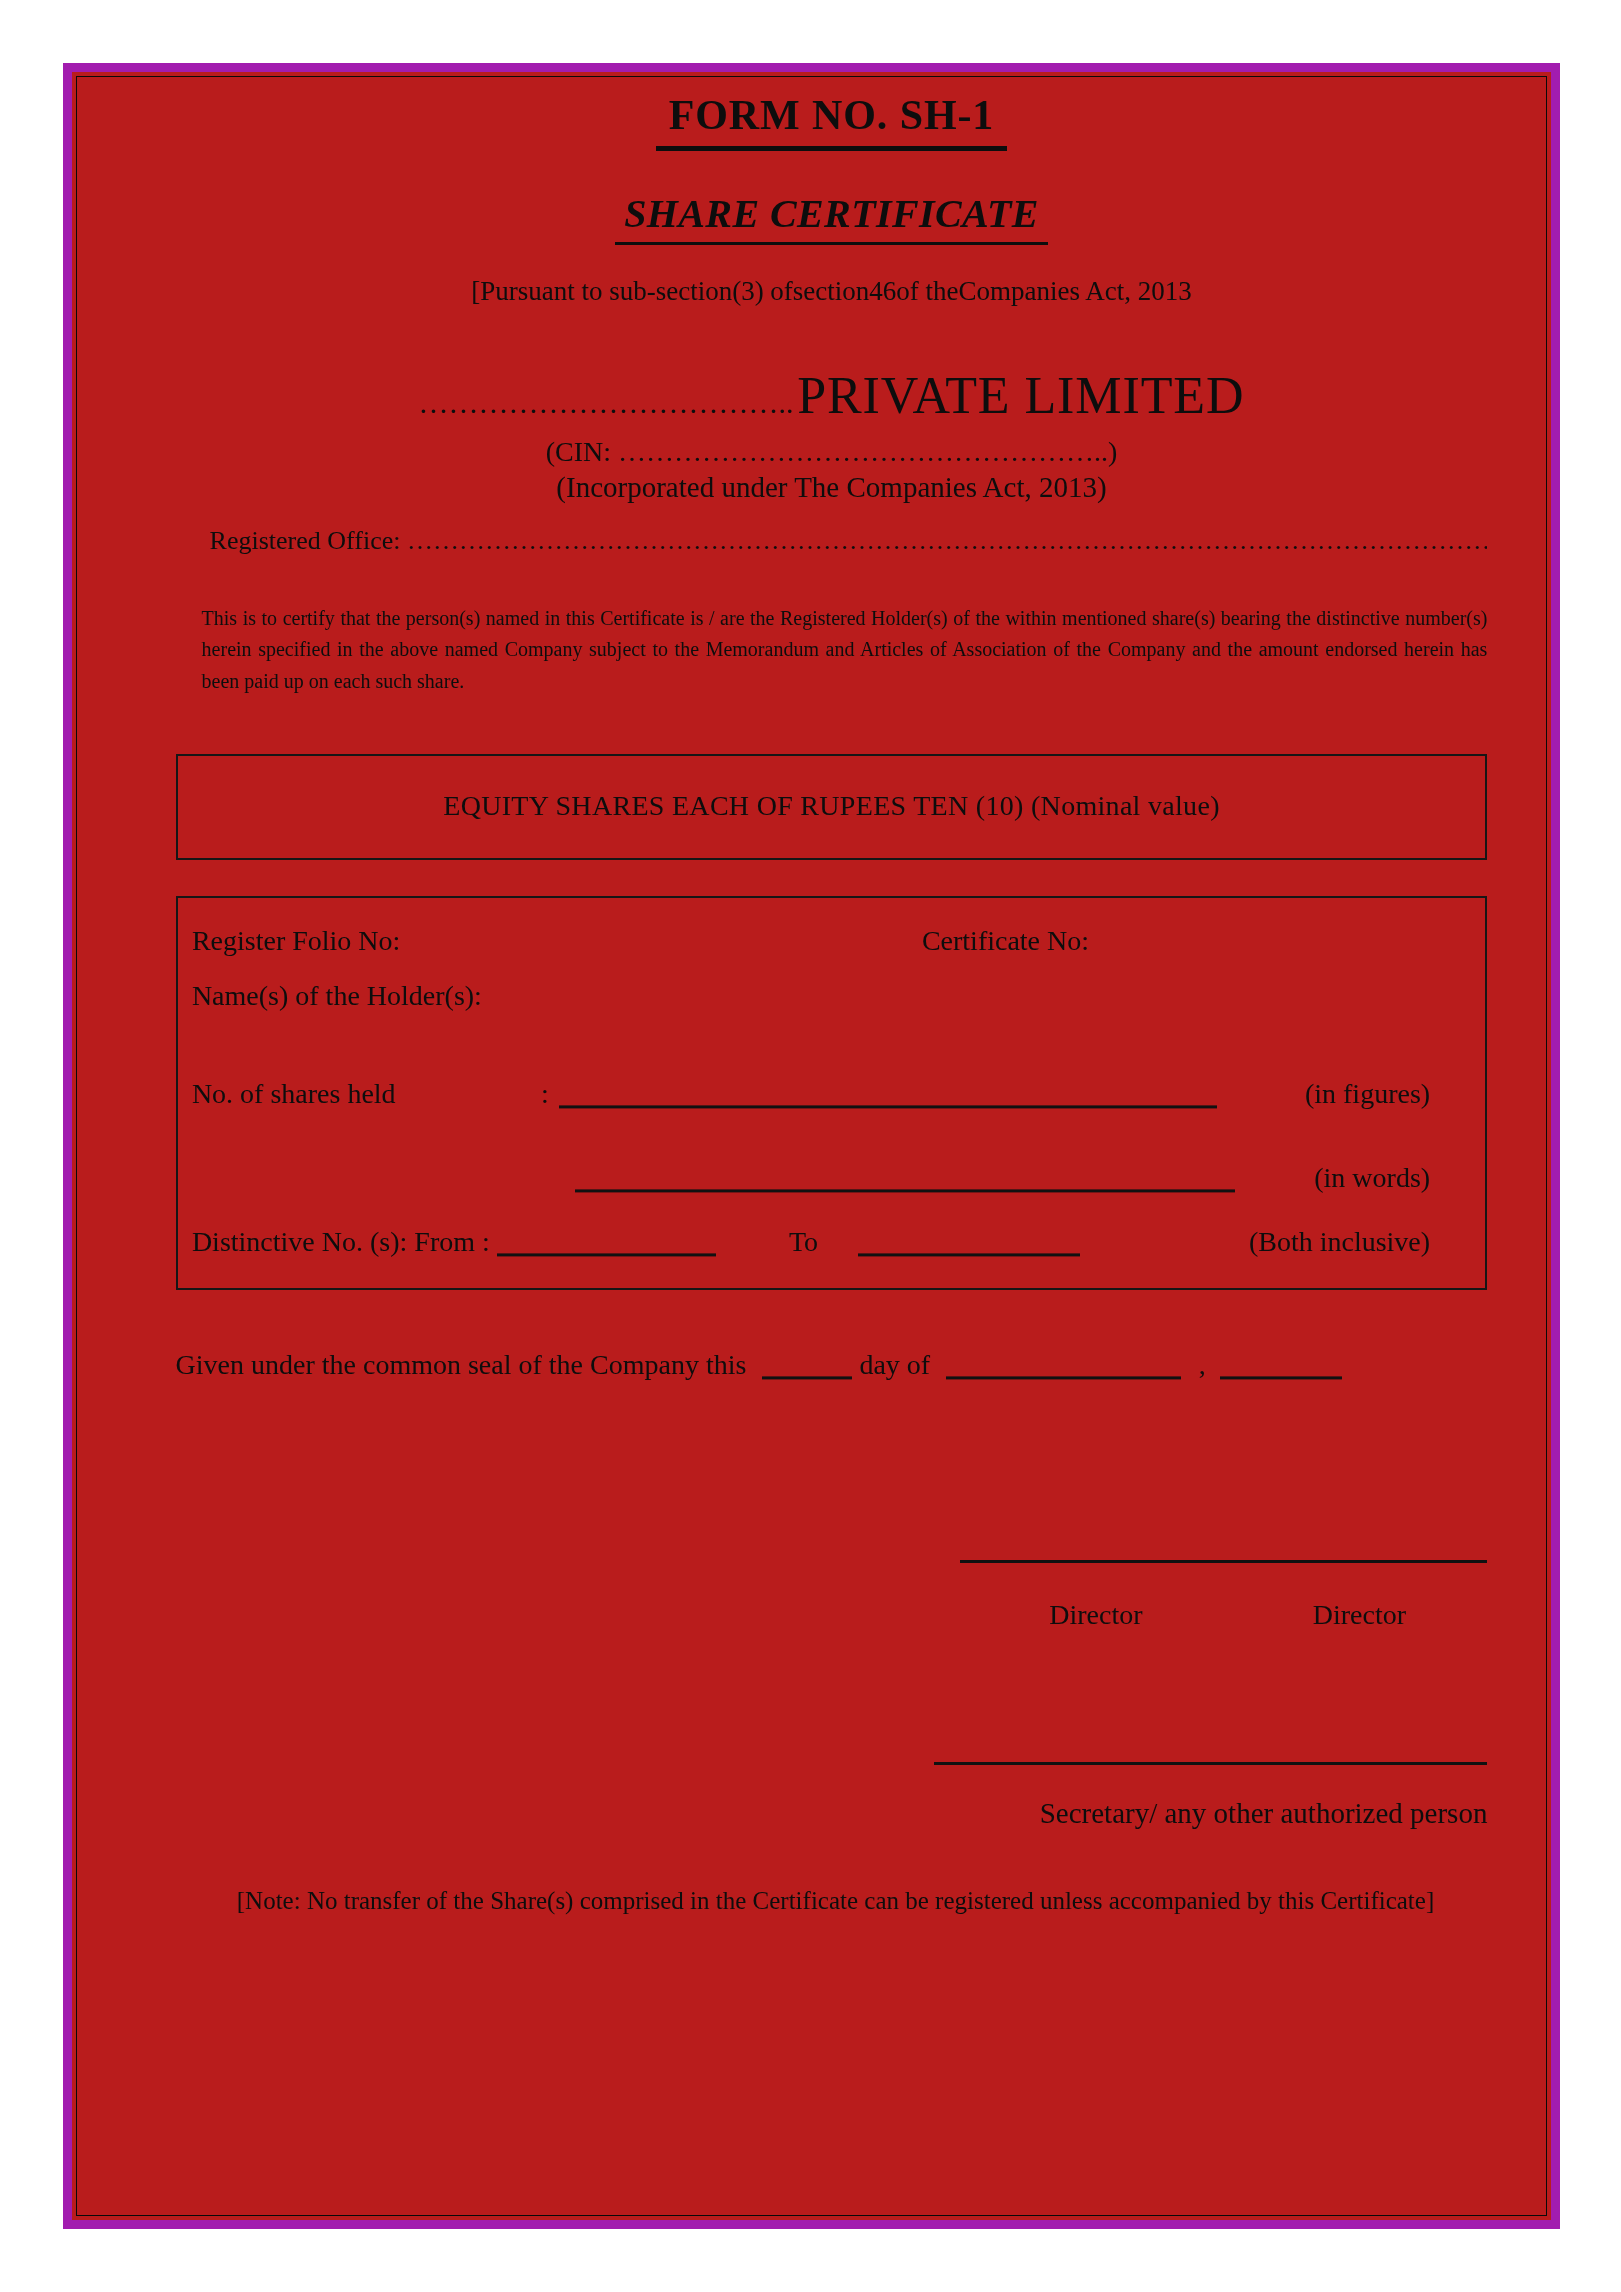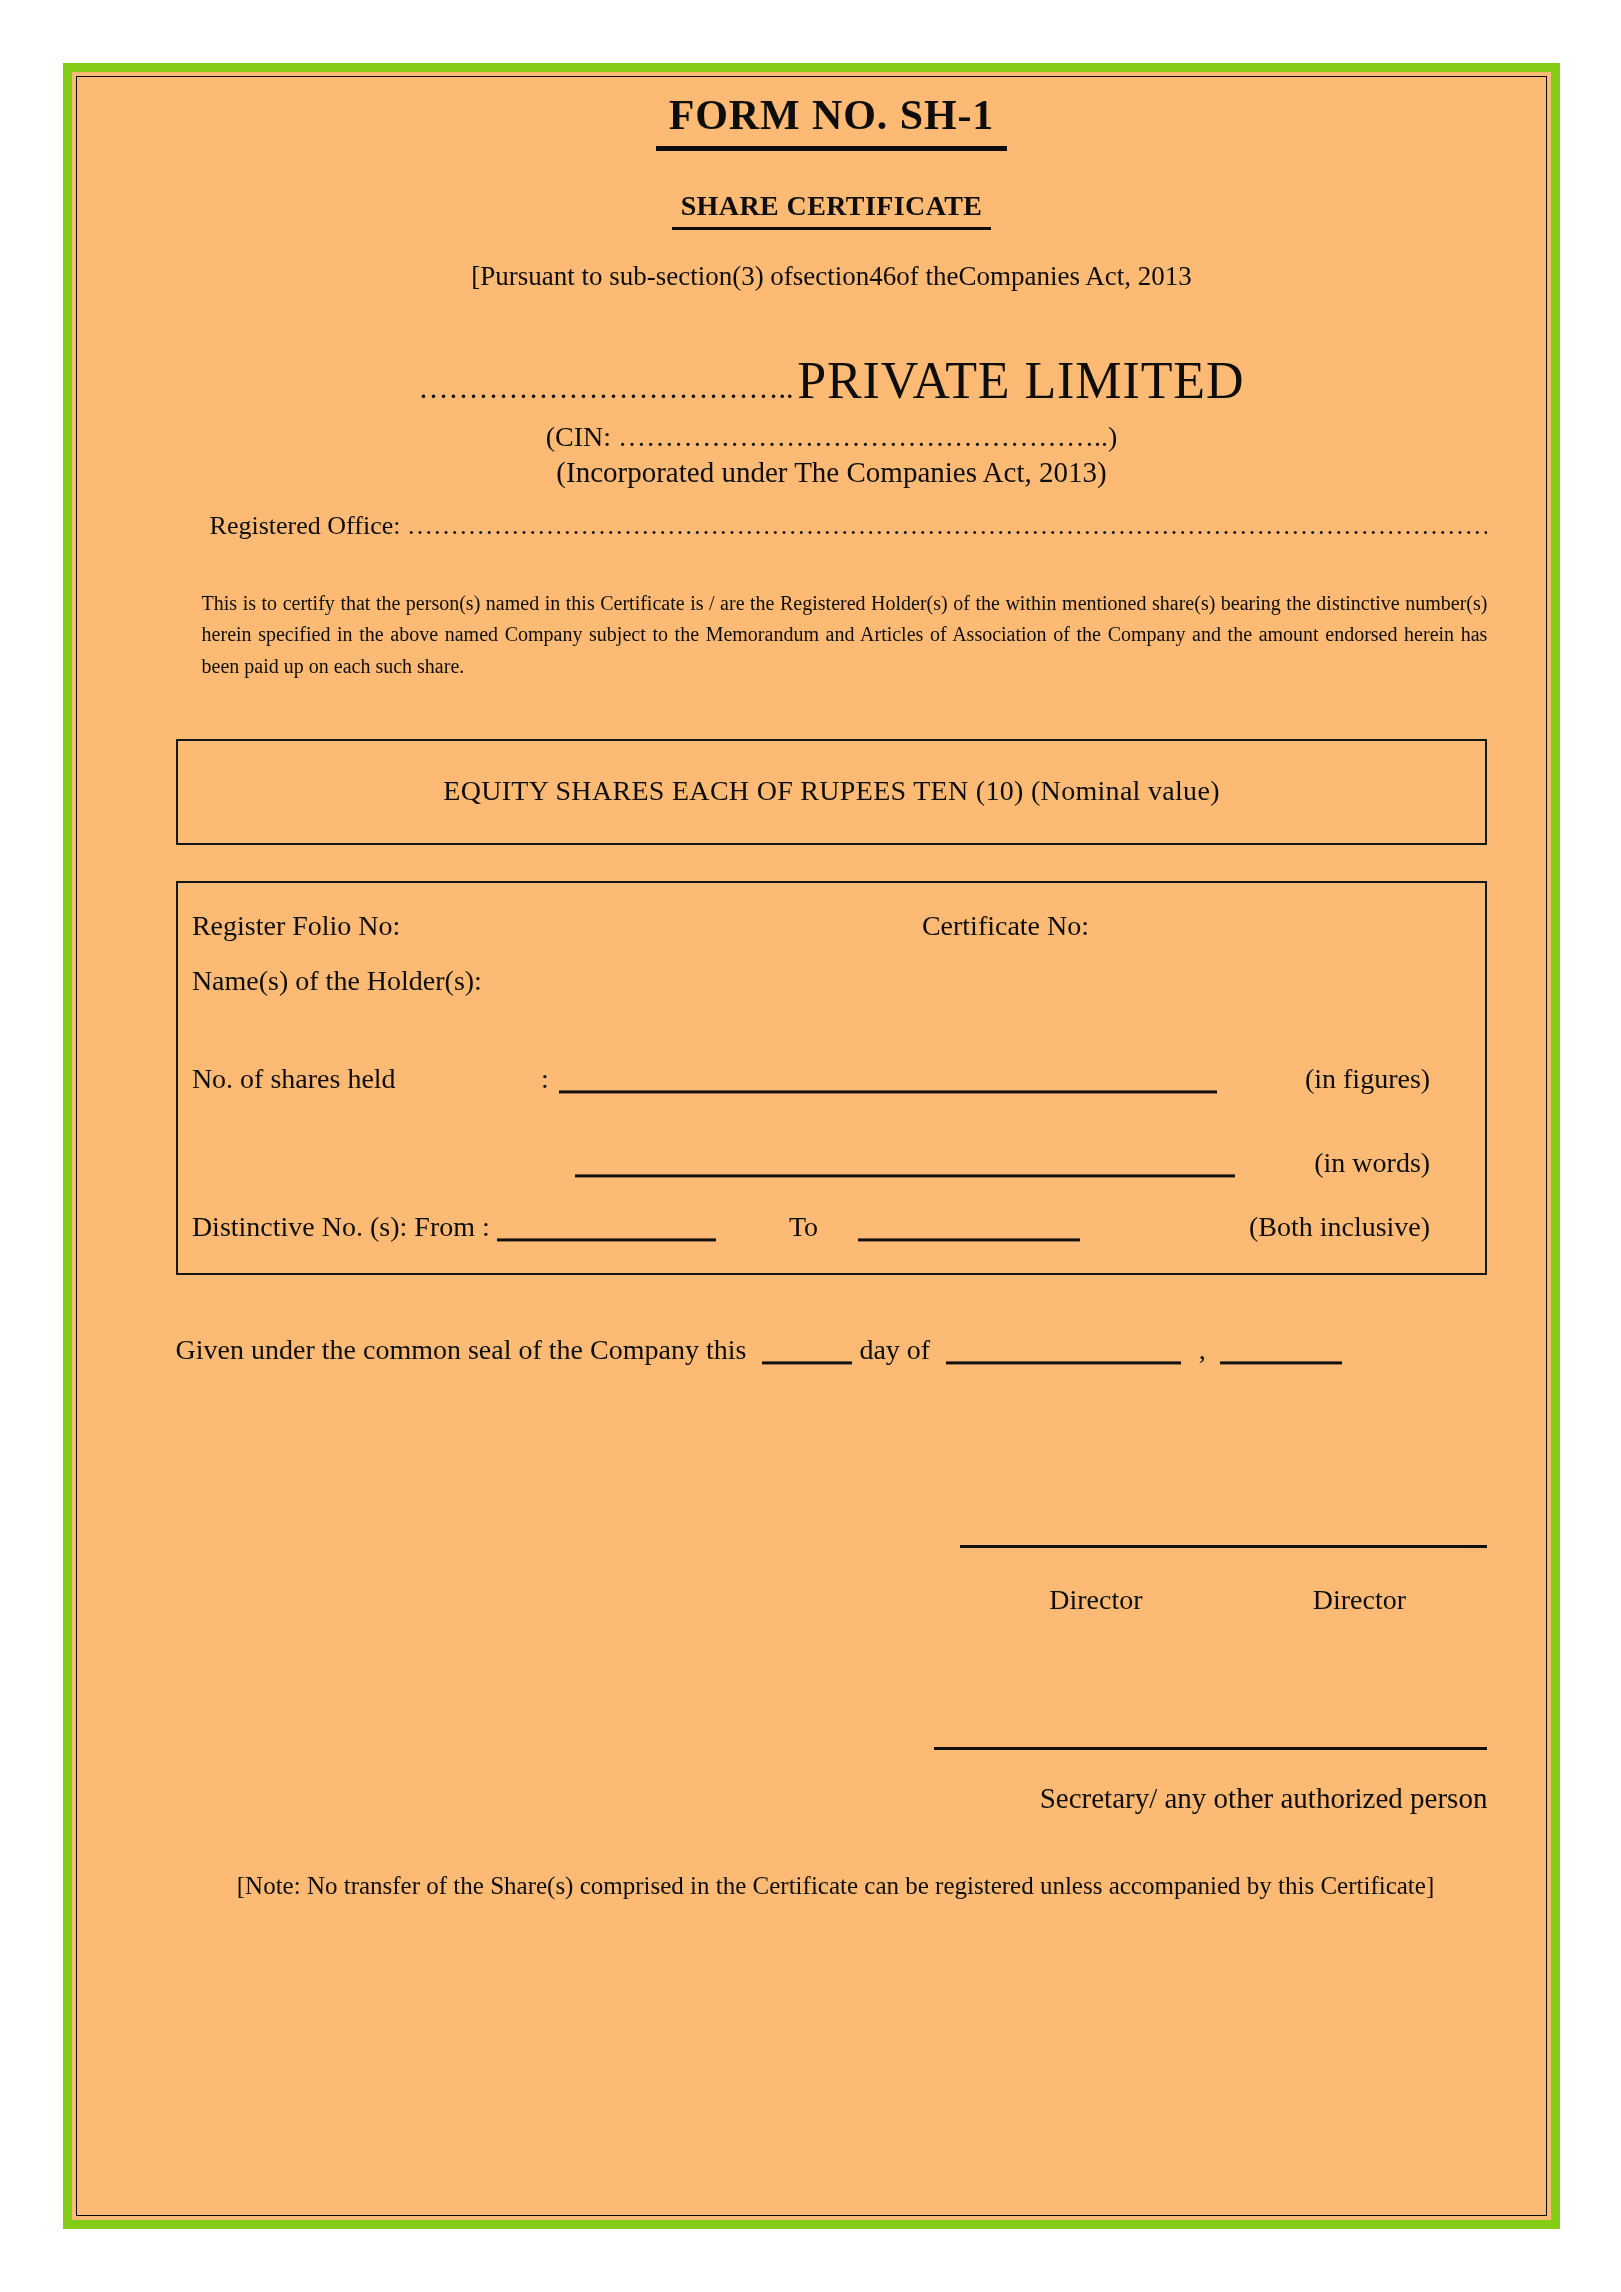--- a/index.html
+++ b/index.html
@@ -7,22 +7,22 @@
     padding: 0;
     width: 1621px;
     height: 2293px;
     background: #ffffff;
     font-family: "Liberation Serif", "DejaVu Serif", serif;
     color: #0d0d0d;
   }
   .frame {
     position: absolute;
     left: 63px; top: 63px; right: 61px; bottom: 63px;
-    border: 9px solid #84cc16;
-    background: #fdba74;
+    border: 9px solid #a21caf;
+    background: #b91c1c;
   }
   .frame-inner {
     position: absolute;
     inset: 3.6px;
     border: 1.8px solid #0a0a0a;
   }
   .content {
     position: absolute;
     inset: 0;
     padding: 0 59px 0 99px;
@@ -34,25 +34,26 @@
     display: inline-block;
     font-size: 42px;
     font-weight: bold;
     letter-spacing: 0.9px;
     border-bottom: 5.4px solid #0d0d0d;
     padding: 0 12.5px 7.2px 12.5px;
   }
   .share-title { margin-top: 39px; text-align: center; }
   .share-title span {
     display: inline-block;
-    font-size: 28px;
+    font-size: 40px;
     font-weight: bold;
     letter-spacing: 0.4px;
     border-bottom: 3.6px solid #0d0d0d;
     padding: 0 9px 4.5px 9px;
+    font-style: italic;
   }
   .pursuant {
     margin-top: 27px;
     font-size: 27px;
     line-height: 1.42;
     text-align: center;
   }
   .company-line {
     margin-top: 56px;
     text-align: center;

